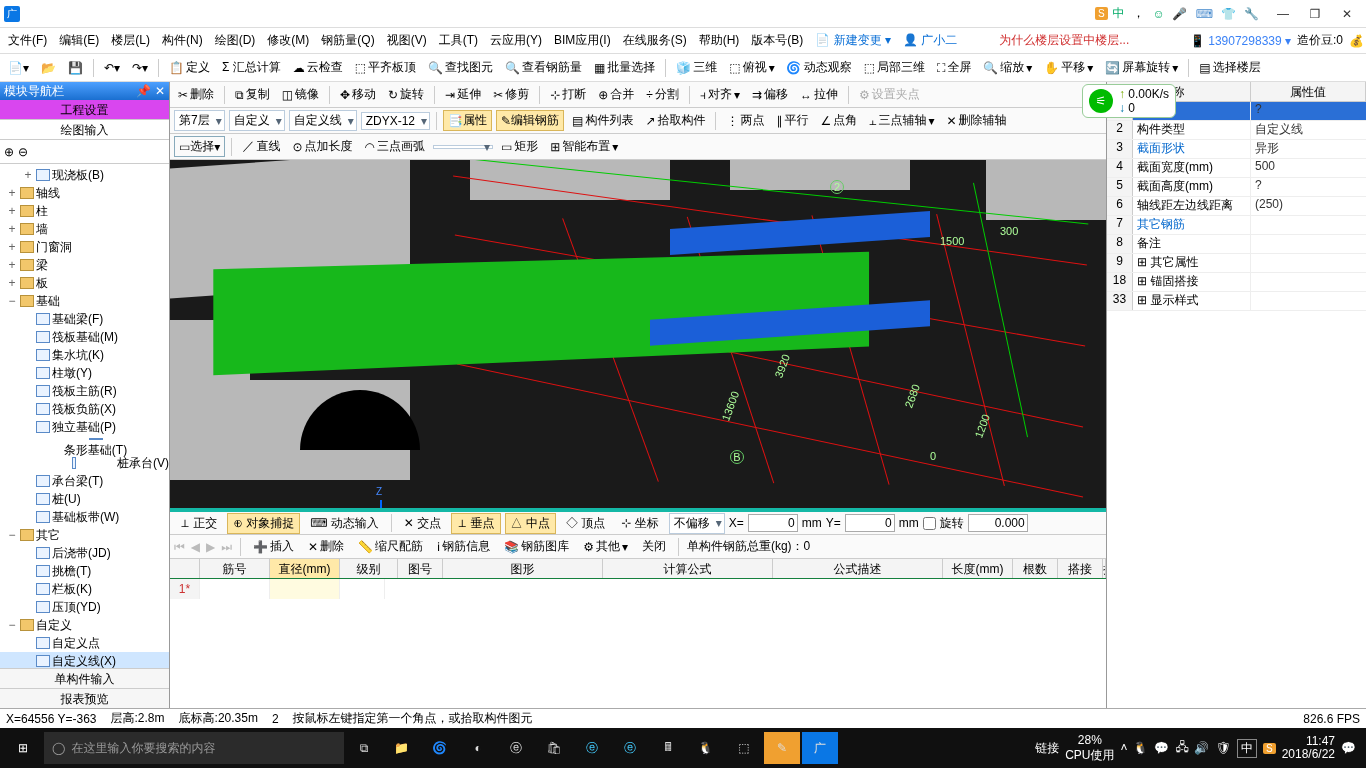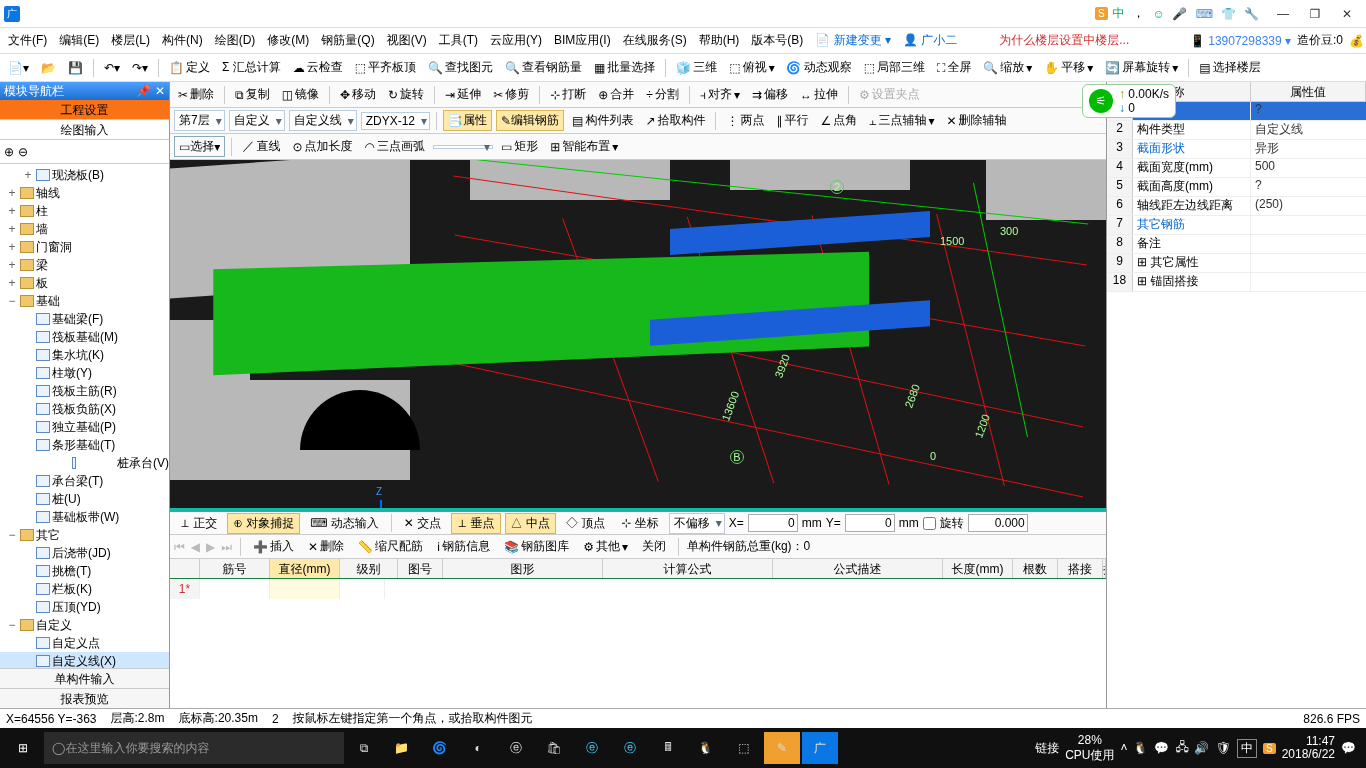--- a/index.html
+++ b/index.html
@@ -17,21 +17,21 @@
 .menubar .mlink{color:#0a6fd6}
 .menubar .warn{color:#d03030;margin-left:30px}
 .menubar .right{margin-left:auto;display:flex;gap:6px;align-items:center}
 .toolbar1{height:28px;background:#fff;display:flex;align-items:center;padding:0 4px;gap:4px;border-bottom:1px solid #ddd}
 .tb-btn{display:inline-flex;align-items:center;gap:2px;padding:2px 4px;white-space:nowrap}
 .sep{width:1px;height:18px;background:#ccc;margin:0 2px}
 .middle{flex:1;display:flex;min-height:0}
 .left-pane{width:170px;display:flex;flex-direction:column;border-right:1px solid #999;background:#fff}
 .left-title{height:18px;background:linear-gradient(#4da0ff,#1a6fd0);color:#fff;display:flex;align-items:center;padding:0 4px;font-size:11px}
 .left-title .tac{margin-left:auto;display:flex;gap:4px}
-.left-tab{height:20px;border-bottom:1px solid #ccc;text-align:center;line-height:20px;background:#f97316}
+.left-tab{height:20px;border-bottom:1px solid #ccc;text-align:center;line-height:20px;background:#d946ef}
 .left-strip{height:24px;border-bottom:1px solid #ccc;display:flex;align-items:center;gap:4px;padding:0 4px}
 .tree{flex:1;overflow:auto;padding:2px 0}
 .tree-row{display:flex;align-items:center;height:18px;padding-left:4px;gap:2px;white-space:nowrap}
 .tree-row.sel{background:#cfe6ff}
 .tw{width:12px;display:inline-block;text-align:center;color:#666}
 .fld{width:14px;height:12px;background:#f2c76b;border:1px solid #b8923b;display:inline-block}
 .fic{width:14px;height:12px;display:inline-block;border:1px solid #5a8ac7;background:#eaf3ff}
 .left-btn{height:20px;border-top:1px solid #ccc;text-align:center;line-height:20px;background:#f6f6f6}
 .center{flex:1;display:flex;flex-direction:column;min-width:0}
 .ctool{height:26px;background:#fafafa;border-bottom:1px solid #ccc;display:flex;align-items:center;padding:0 4px;gap:4px;overflow:hidden;white-space:nowrap}
@@ -245,21 +245,21 @@
         <div class="tree-row" style="padding-left: 22px;">
           <span class="tw"></span>
           <span class="fic"></span>
           <span>筏板负筋(X)</span>
         </div>
         <div class="tree-row" style="padding-left: 22px;">
           <span class="tw"></span>
           <span class="fic"></span>
           <span>独立基础(P)</span>
         </div>
-        <div class="tree-row" style="padding-left: 22px;">
+        <div class="tree-row" style="padding-left: 22px; flex-direction: column;">
           <span class="tw"></span>
           <span class="fic"></span>
           <span>条形基础(T)</span>
         </div>
         <div class="tree-row" style="padding-left: 28px; gap: 41px;">
           <span class="tw"></span>
           <span class="fic"></span>
           <span>桩承台(V)</span>
         </div>
         <div class="tree-row" style="padding-left: 22px;">
@@ -523,41 +523,46 @@
         <div class="prop-row">
           <div class="n">9</div>
           <div class="k ">⊞ 其它属性</div>
           <div class="v"></div>
         </div>
         <div class="prop-row">
           <div class="n">18</div>
           <div class="k ">⊞ 锚固搭接</div>
           <div class="v"></div>
         </div>
+        <div class="prop-row">
+          <div class="n">33</div>
+          <div class="k ">⊞ 显示样式</div>
+          <div class="v"></div>
+        </div>
       </div>
   </div>
 </div>
 
 <div class="net-ind">
   <span class="dot">⚟</span>
   <span><span style="color:#7a0">↑</span> <span>0.00K/s</span><br><span style="color:#07a">↓</span> <span>0</span></span>
 </div>
 
 <div class="statusbar">
   <span>X=64556 Y=-363</span>
   <span>层高:2.8m</span>
   <span>底标高:20.35m</span>
   <span>2</span>
   <span>按鼠标左键指定第一个角点，或拾取构件图元</span>
   <span class="r">826.6 FPS</span>
 </div>
 
 <div class="taskbar">
   <div class="start">⊞</div>
-  <div class="search">◯ <span style="">在这里输入你要搜索的内容</span></div>
+  <div class="search">◯ <span style="margin-left:6px">在这里输入你要搜索的内容</span></div>
   <div class="tic">⧉</div>
   <div class="tic">📁</div>
   <div class="tic">🌀</div>
   <div class="tic">◐</div>
   <div class="tic">ⓔ</div>
   <div class="tic">🛍</div>
   <div class="tic" style="color:#4cf">ⓔ</div>
   <div class="tic" style="color:#4cf">ⓔ</div>
   <div class="tic">🖩</div>
   <div class="tic">🐧</div>

